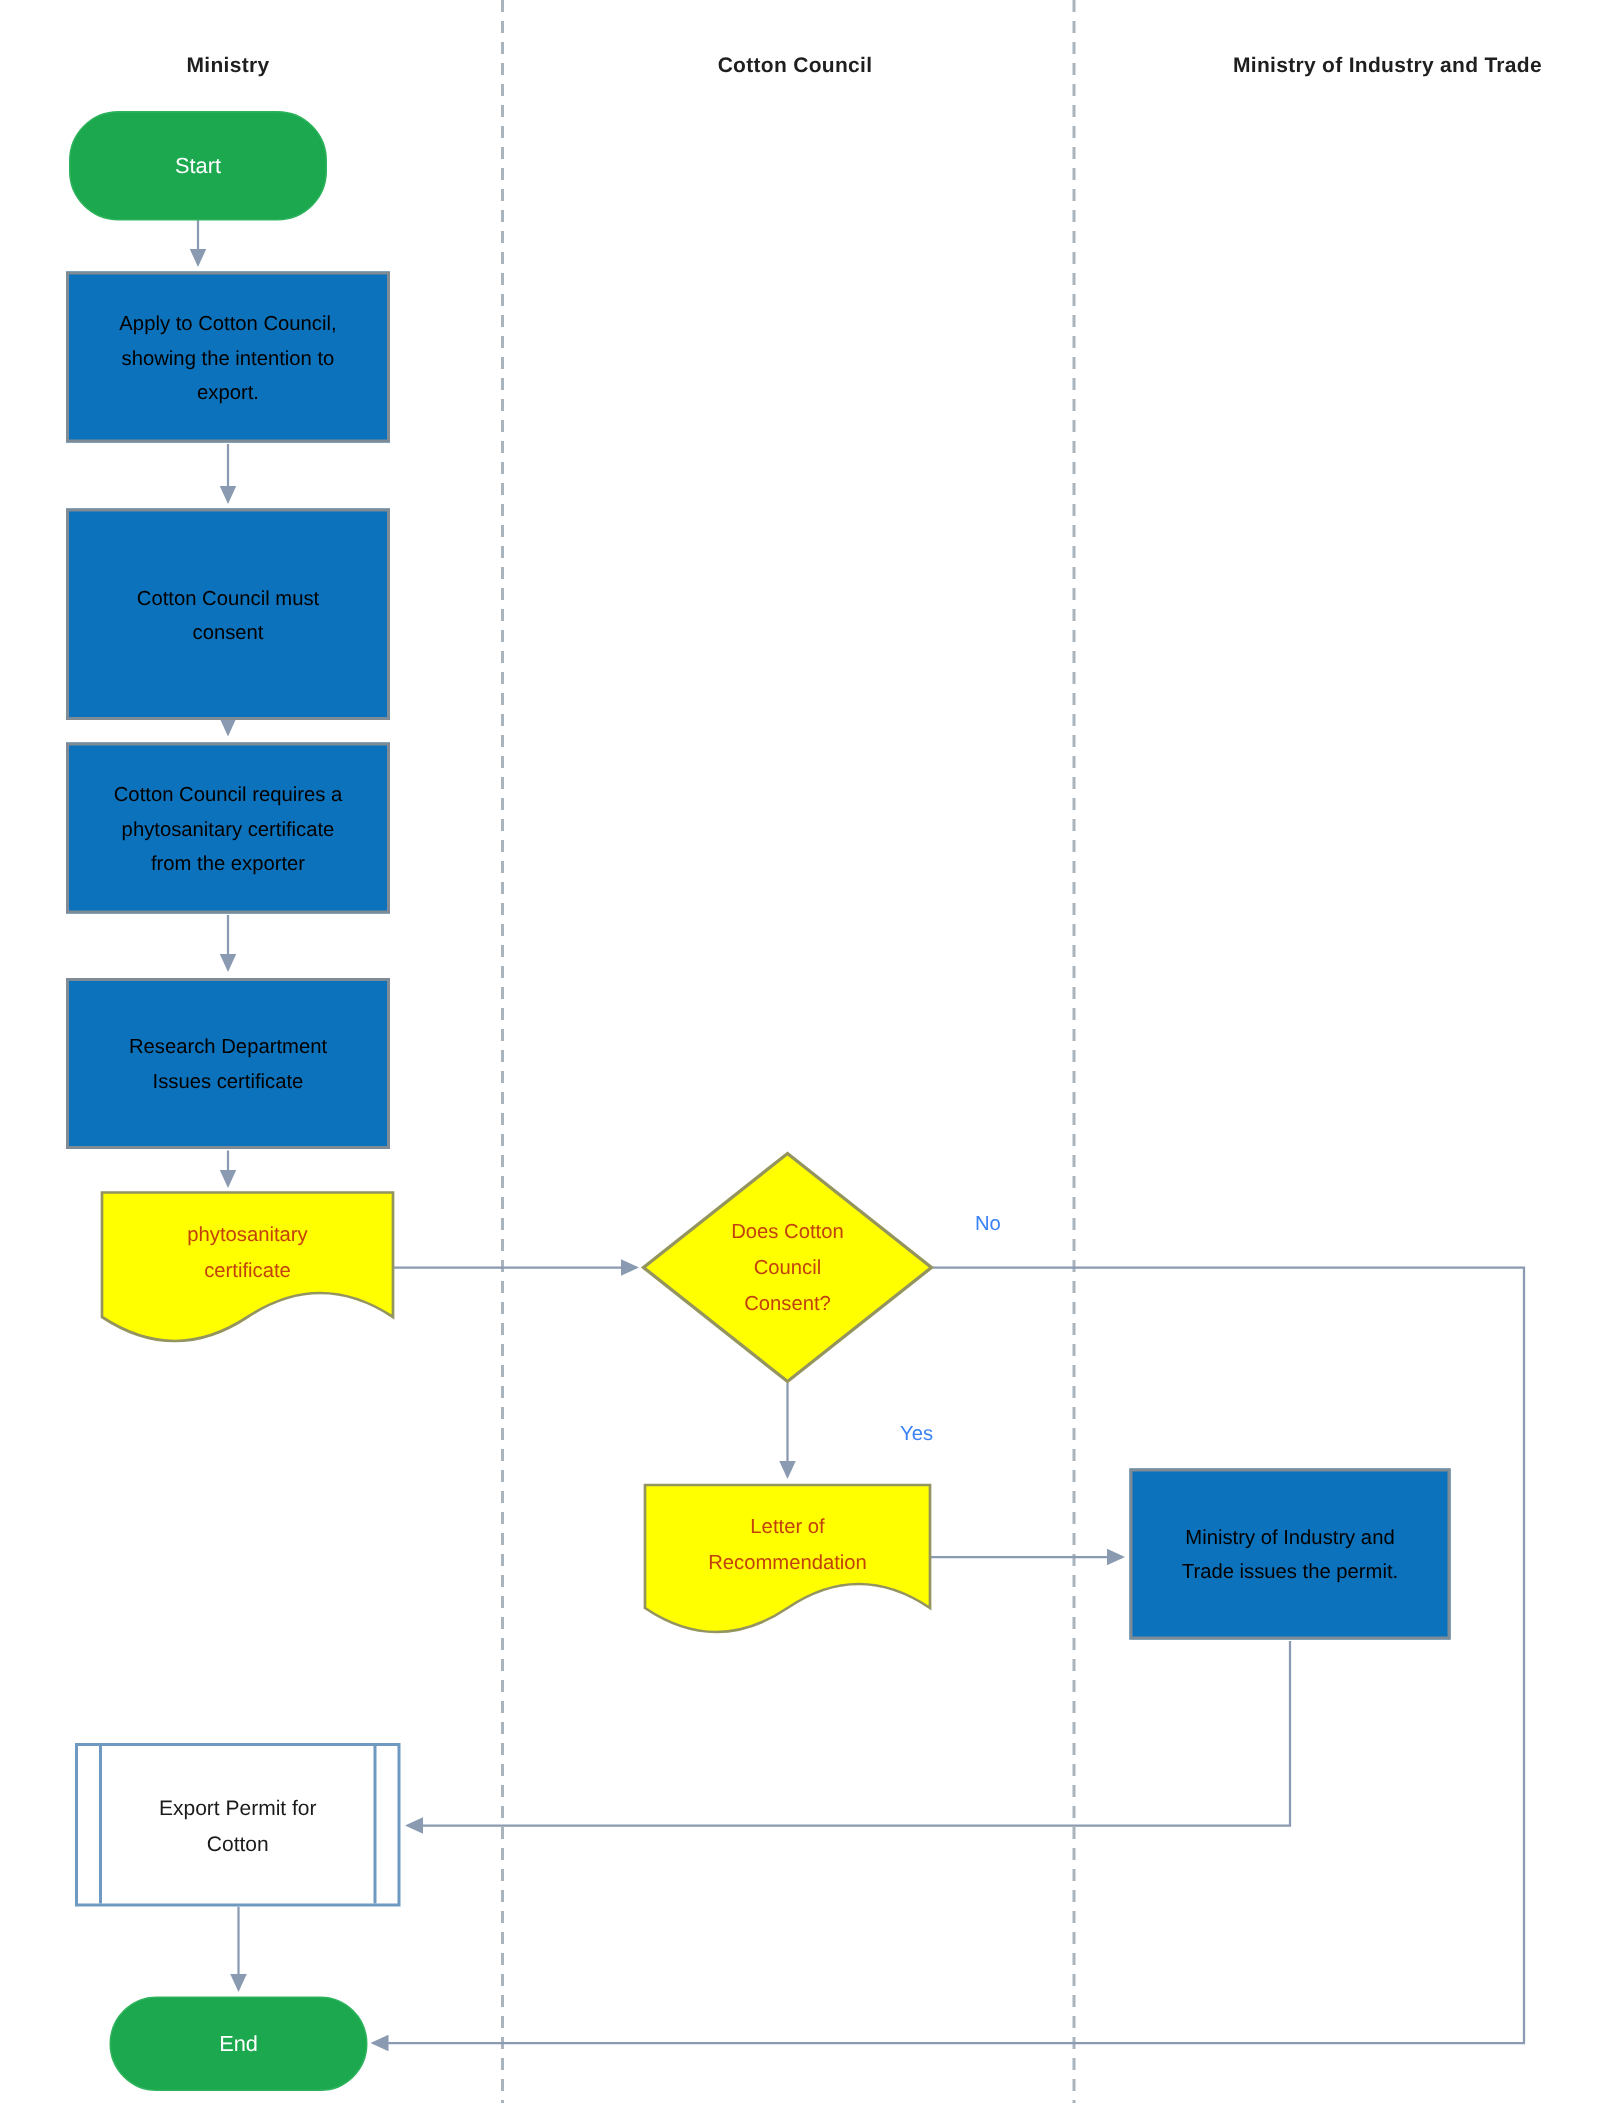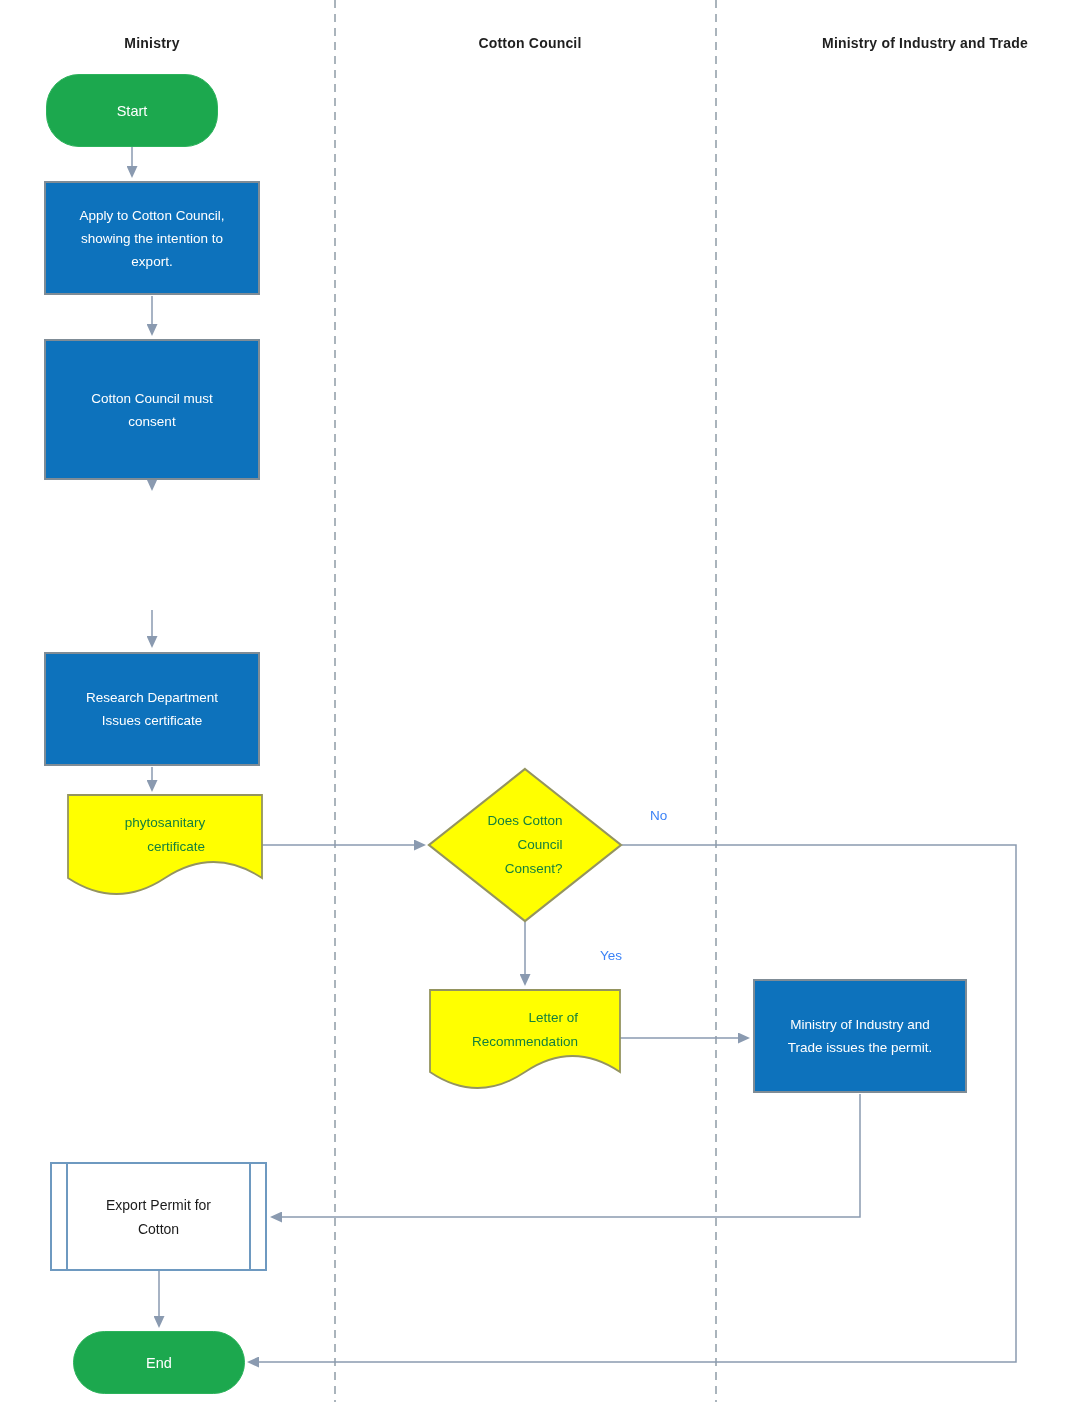--- a/index.html
+++ b/index.html
@@ -12,41 +12,41 @@
   .lane-header {
     position:absolute; top:35px; height:20px; text-align:center;
     font-size:14px; font-weight:bold; color:#1f1f1f; letter-spacing:.2px;
   }
 
   .shape { position:absolute; box-sizing:border-box; display:flex;
            align-items:center; justify-content:center; text-align:center;
            white-space:pre-line; }
 
   .process {
-    background:#0d72bc; border:2px solid #7f8c96; color:#ffffff;
+    background:#0d72bc; border:2px solid #7f8c96; color:#000000;
     font-size:13.5px; line-height:23px; padding:4px 8px;
   }
   .terminator {
     background:#1ca84e; border:1.5px solid #2db35c; border-radius:33px;
     color:#ffffff; font-size:14.5px;
   }
   .predefined {
     background:#ffffff; border:2px solid #6e99c0; color:#1b1b1b;
     font-size:14px; line-height:24px;
   }
   .predefined .bar {
     position:absolute; top:0; bottom:0; width:0;
     border-left:2px solid #6e99c0;
   }
   .bar-left  { left:14px; }
   .bar-right { right:14px; }
 
   .yellow-label {
     position:absolute; display:flex; align-items:center; justify-content:center;
-    text-align:right; white-space:pre-line; color:#15803d;
+    text-align:center; white-space:pre-line; color:#c2410c;
     font-size:13.5px; line-height:24px;
   }
   .edge-label { position:absolute; font-size:13.5px; color:#3b82f6; }
 </style>
 </head>
 <body>
 
 <div class="canvas">
 
   <svg class="layer" viewBox="0 0 1077 1402">
@@ -84,20 +84,23 @@
   <div class="lane-header" style="left:430px; width:200px;">Cotton Council</div>
   <div class="lane-header" style="left:775px; width:300px;">Ministry of Industry and Trade</div>
 
   <div class="shape terminator" style="left:46px; top:74px; width:172px; height:73px;">Start</div>
 
   <div class="shape process" style="left:44px; top:181px; width:216px; height:114px;">Apply to Cotton Council,
 showing the intention to
 export.</div>
   <div class="shape process" style="left:44px; top:339px; width:216px; height:141px;">Cotton Council must
 consent</div>
+  <div class="shape process" style="left:44px; top:495px; width:216px; height:114px;">Cotton Council requires a
+phytosanitary certificate
+from the exporter</div>
   <div class="shape process" style="left:44px; top:652px; width:216px; height:114px;">Research Department
 Issues certificate</div>
 
   <div class="yellow-label" style="left:68px; top:798px; width:194px; height:74px;">phytosanitary
 certificate</div>
   <div class="yellow-label" style="left:460px; top:769px; width:130px; height:152px;">Does Cotton
 Council
 Consent?</div>
   <div class="yellow-label" style="left:430px; top:993px; width:190px; height:74px;">Letter of
 Recommendation</div>

